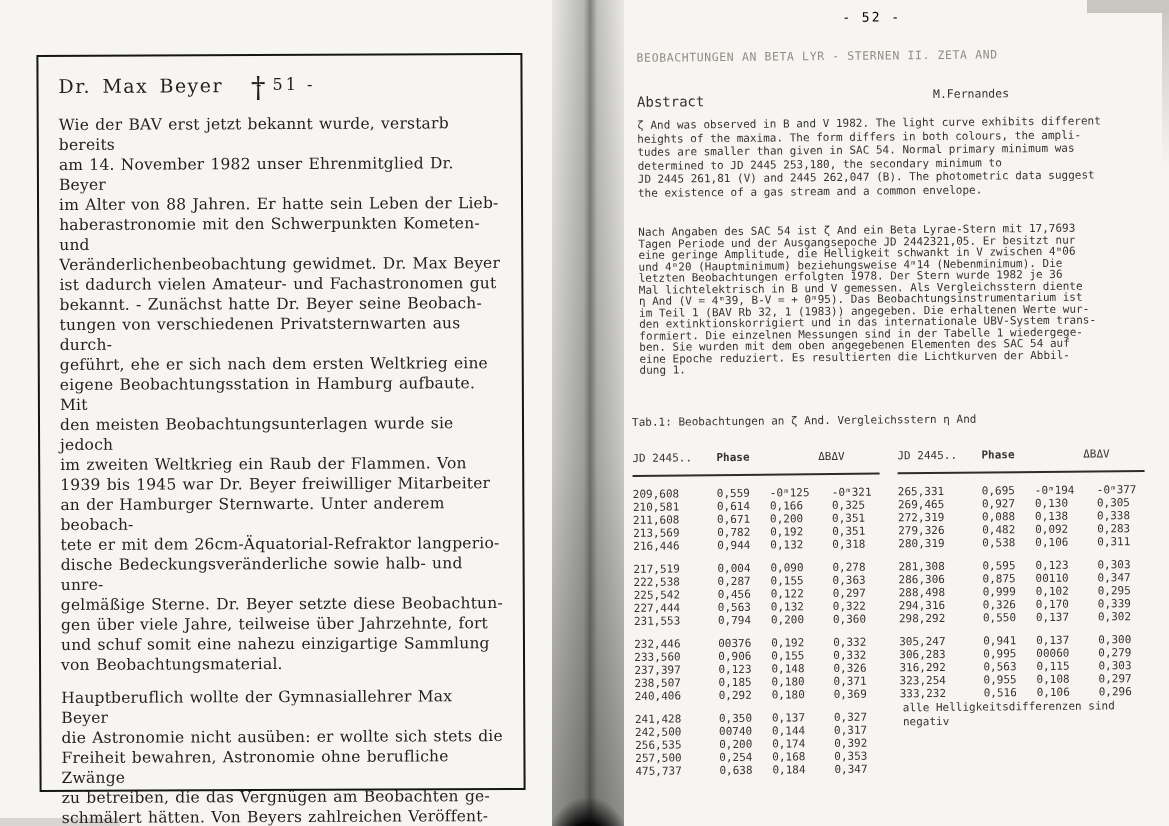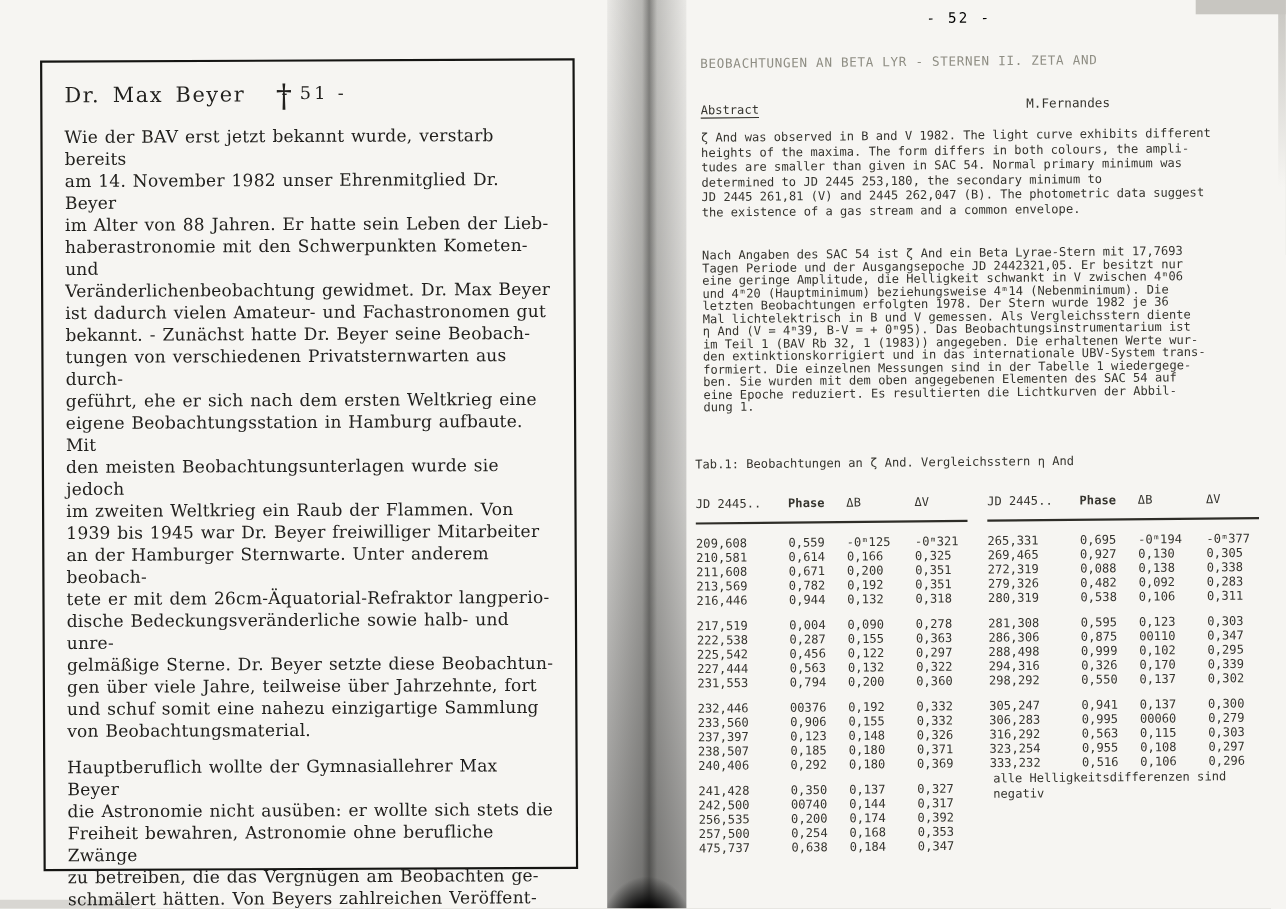--- a/index.html
+++ b/index.html
@@ -37,32 +37,32 @@
 
   
   .page-right{
     position:absolute;left:620px;top:0;width:549px;height:826px;
     font-family:"DejaVu Sans Mono","DejaVu Sans",monospace;color:#35342e;
     transform:rotate(-0.55deg);transform-origin:0 0;
   }
   .page-right > div{position:absolute;}
   .rp-pagenum{left:222px;top:12px;font-size:13px;letter-spacing:2px;color:#000000;}
   .rp-title{left:16px;top:51px;font-size:11.5px;letter-spacing:0.6px;color:#8f8e84;}
-  .rp-abslabel{left:16px;top:94px;font-size:11px;text-decoration:underline;text-underline-offset:3px;}
+  .rp-abslabel{left:16px;top:94px;font-size:14px;text-underline-offset:3px;}
   .rp-author{left:312px;top:90px;font-size:11.5px;}
   .rp-abstract{left:16px;top:119px;width:505px;font-size:11px;line-height:13.6px;white-space:pre-line;}
   .rp-body{left:16px;top:227px;width:505px;font-size:11px;line-height:11.5px;white-space:pre-line;}
   .rp-caption{left:8px;top:416px;font-size:11px;}
 
   .ttable{top:452px;width:247px;font-size:11px;}
   .t-left{left:8px;}
   .t-right{left:273px;}
   .thead{display:flex;padding-bottom:10px;border-bottom:2px solid #2e2d28;margin-bottom:11px;}
   .thead span{display:inline-block;}
-  .hc0{width:84px;} .hc1{width:53px;font-weight:bold;} .hc2{width:62px;} .hc3{width:48px;}
+  .hc0{width:84px;} .hc1{width:53px;font-weight:bold;} .hc2{width:62px;text-align:right;} .hc3{width:48px;}
   .tblock{margin-bottom:10px;}
   .trow{display:flex;line-height:13px;}
   .trow span{display:inline-block;}
   .trow span:nth-child(1){width:84px;}
   .trow span:nth-child(2){width:53px;}
   .trow span:nth-child(3){width:62px;}
   .trow span:nth-child(4){width:48px;}
   .rp-note{left:276px;top:704px;font-size:11px;line-height:13.5px;white-space:pre-line;}
 </style>
 </head>

